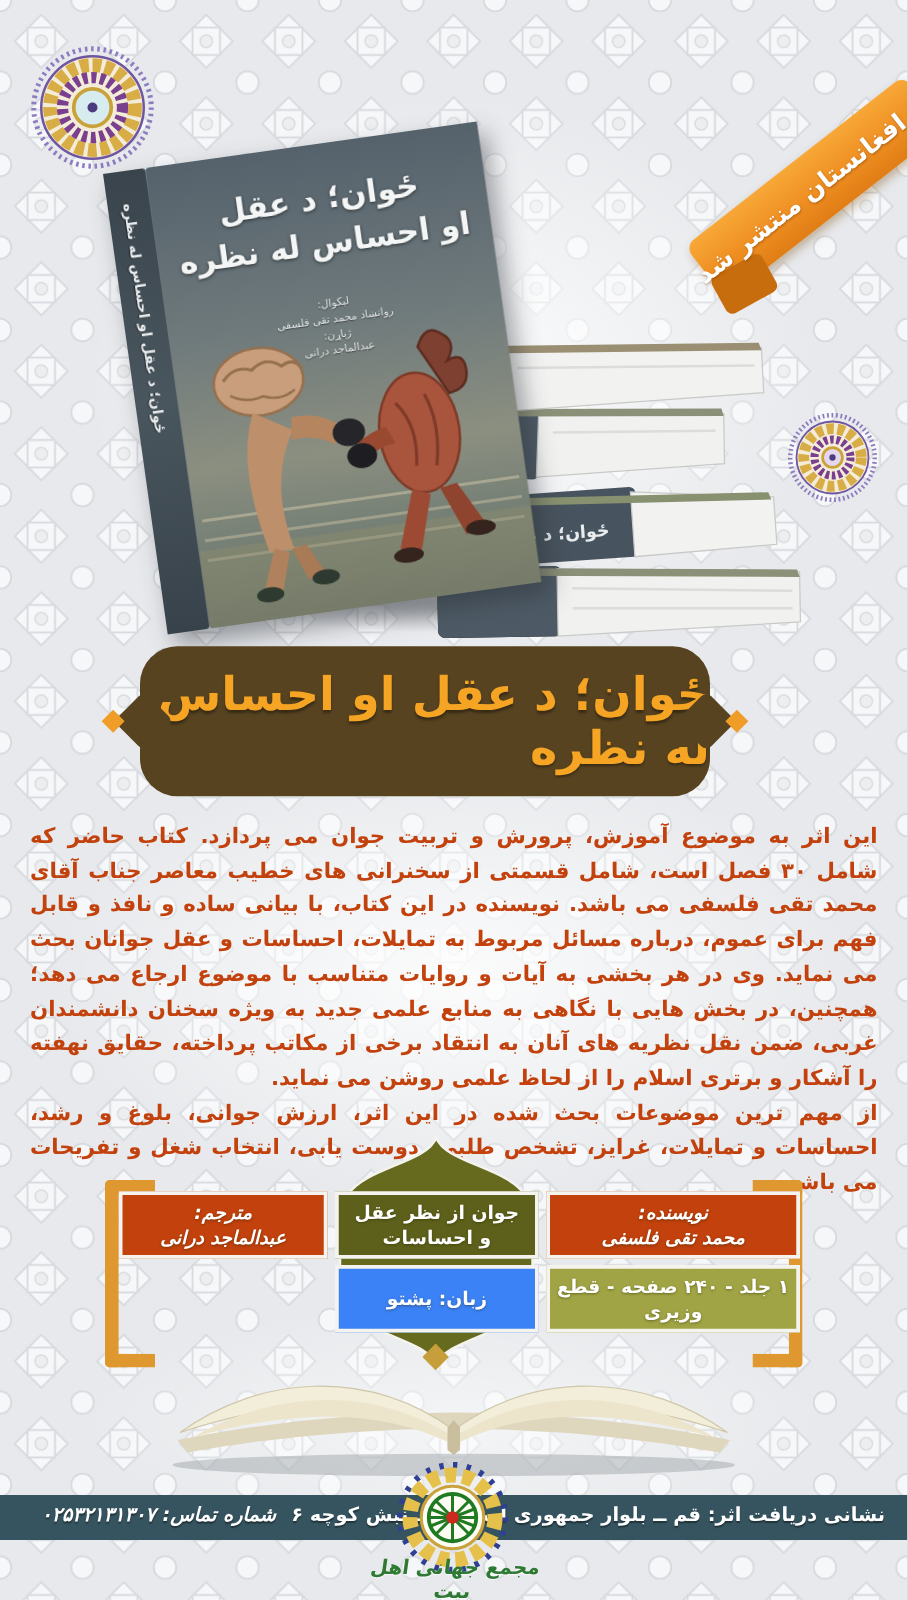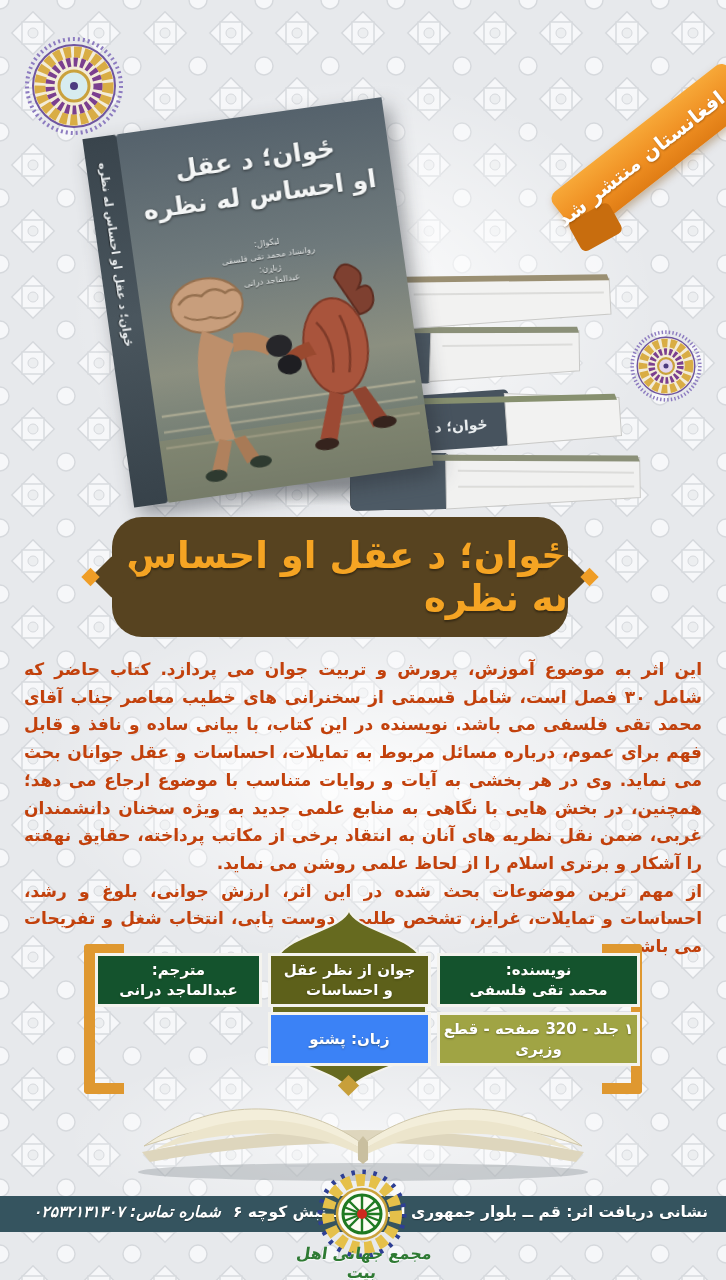--- a/index.html
+++ b/index.html
@@ -57,21 +57,21 @@
   .description p{margin:0;}
   
   .info{position:absolute;inset:0;z-index:6;}
   .dome-svg{position:absolute;left:262px;top:908px;}
   .bracket{position:absolute;top:944px;width:40px;height:150px;border:11px solid #df9830;box-sizing:border-box;}
   .bracket.right{right:84px;border-left:none;border-radius:0 4px 4px 0;}
   .bracket.left{left:84px;border-right:none;border-radius:4px 0 0 4px;}
   .cell{position:absolute;display:flex;flex-direction:column;align-items:center;justify-content:center;
     color:#fff;font-weight:bold;font-size:15px;line-height:1.35;text-align:center;
     border:3px solid #f4f3ee;box-sizing:border-box;text-shadow:0 1px 2px rgba(40,40,0,.45);}
-  .cell.olight1{background:#14532d;} .cell.olight2{background:#a0a444;}
+  .cell.olight1{background:#c2410c;font-style:italic;} .cell.olight2{background:#a0a444;}
   .cell.odark1{background:#5d601a;}  .cell.odark2{background:#3b82f6;}
   .gold-diamond{position:absolute;left:341px;top:1078px;width:15px;height:15px;background:#c79f3a;
     transform:rotate(45deg);z-index:7;}
   
   .openbook-svg{position:absolute;left:124px;top:1080px;z-index:5;}
   .footer-bar{position:absolute;left:0;top:1196px;width:726px;height:36px;background:#35545f;z-index:6;
     color:#fff;font-weight:bold;font-size:15.5px;}
   .footer-bar .addr{position:absolute;right:18px;top:7px;text-shadow:0 1px 1px rgba(0,0,0,.4);}
   .footer-bar .phone{position:absolute;left:33px;top:7px;text-shadow:0 1px 1px rgba(0,0,0,.4);font-style:italic;}
   .footer-logo{position:absolute;left:316px;top:1168px;z-index:7;}
@@ -236,21 +236,21 @@
     </div>
     <div class="cell olight1" style="left:437px;top:953px;width:203px;height:54px;">
       <div>نویسنده:</div>
       <div>محمد تقی فلسفی</div>
     </div>
     <div class="cell olight1" style="left:95px;top:953px;width:167px;height:54px;">
       <div>مترجم:</div>
       <div>عبدالماجد درانی</div>
     </div>
     <div class="cell olight2" style="left:437px;top:1012px;width:203px;height:54px;">
-      <div>۱ جلد - 320 صفحه - قطع وزیری</div>
+      <div>۱ جلد - ۲۴۰ صفحه - قطع وزیری</div>
     </div>
     <div class="cell odark2" style="left:268px;top:1012px;width:163px;height:54px;">
       <div>زبان: پشتو</div>
     </div>
     <div class="gold-diamond"></div>
   </div>
 
   <svg class="openbook-svg" width="478" height="104" viewBox="0 0 478 104">
     <ellipse cx="239" cy="92" rx="225" ry="9" fill="#9aa0a4" opacity=".45"></ellipse>
     <path d="M18,72 Q239,28 460,72 L452,82 Q239,44 26,82 Z" fill="#ded6bd"></path>

